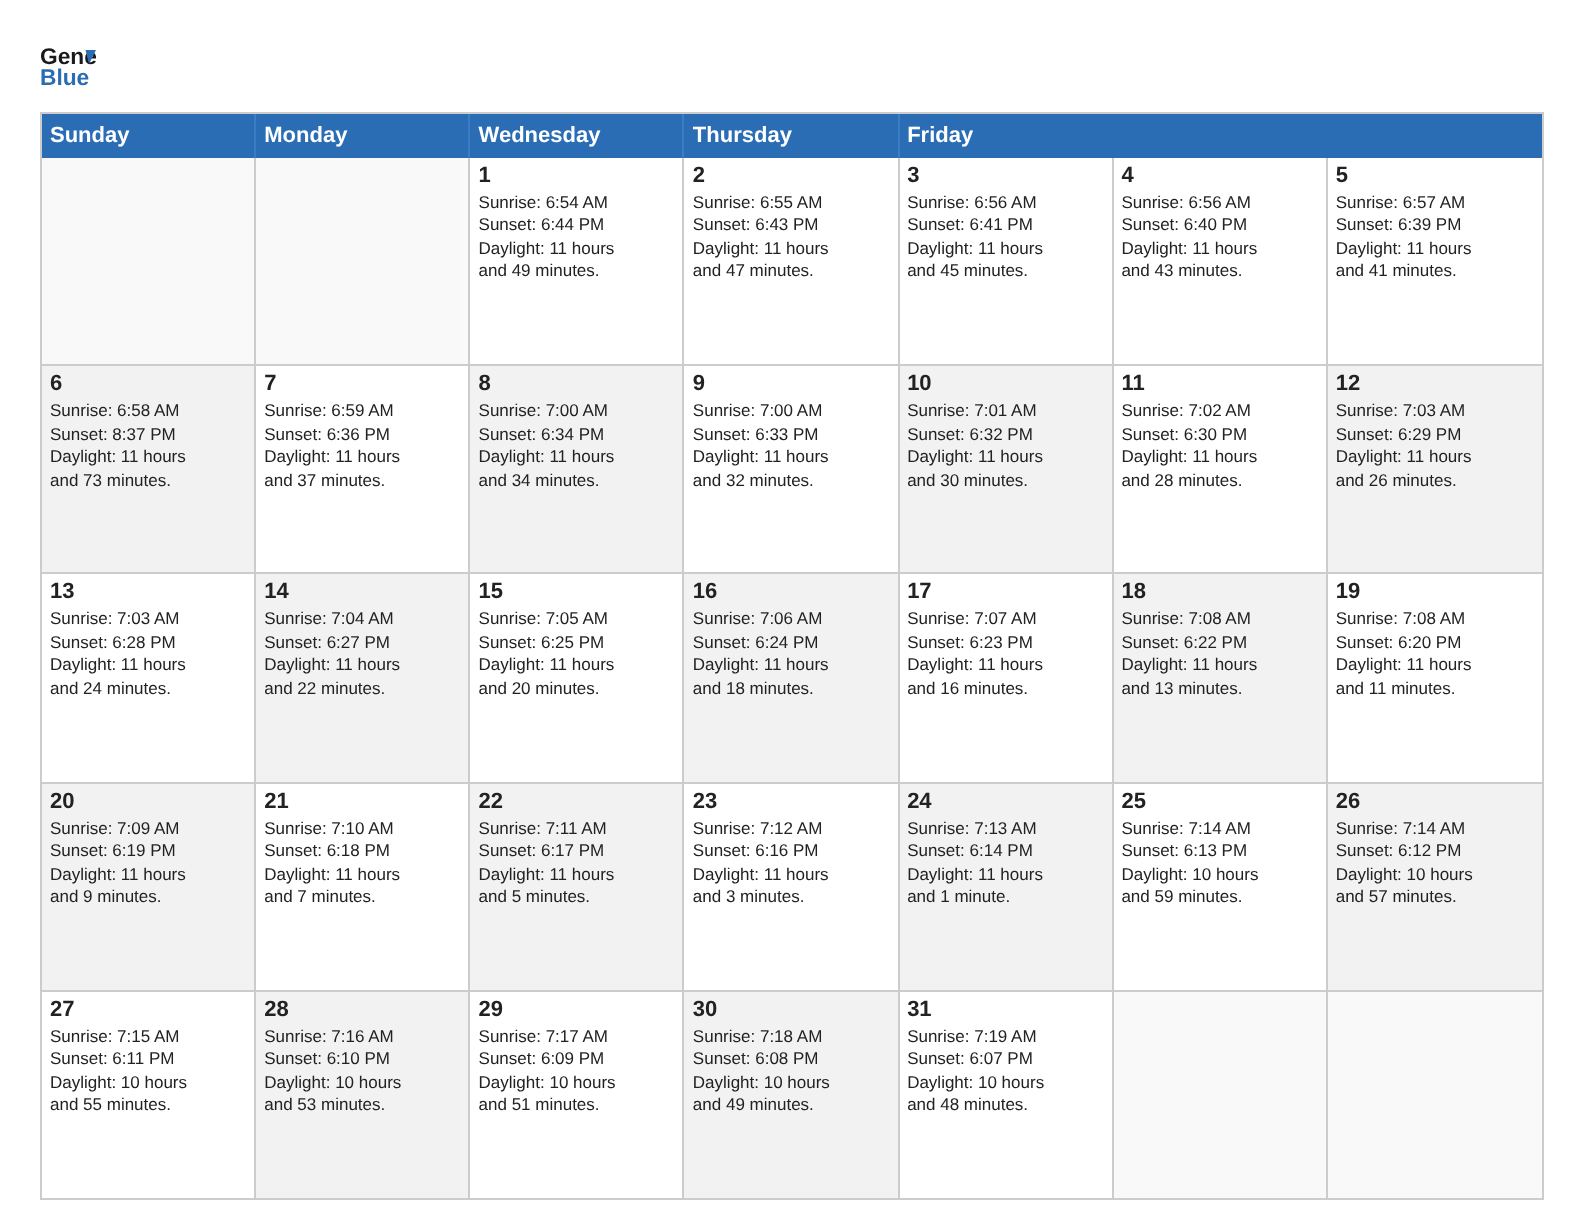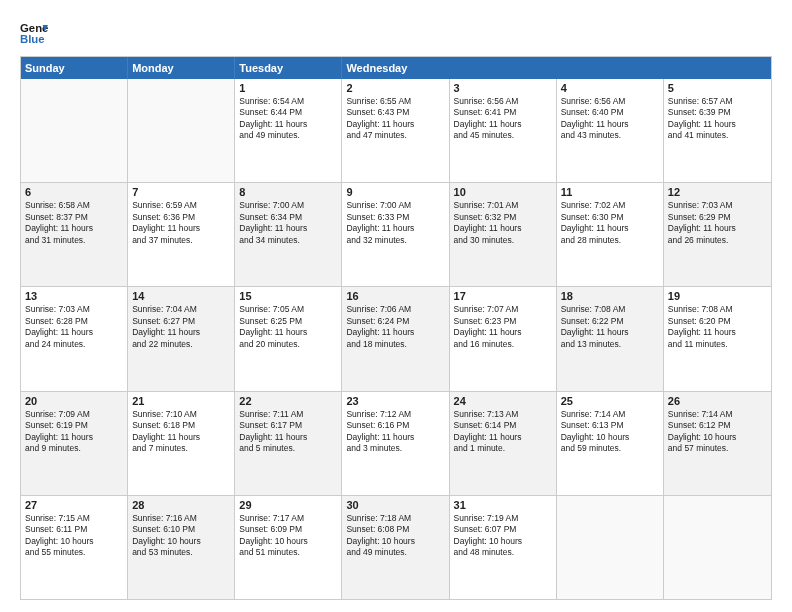--- a/index.html
+++ b/index.html
@@ -119,22 +119,23 @@
     <div class="title-block">
       <h1></h1>
       <h2></h2>
     </div>
   </div>
 
   <div class="calendar">
     <div class="cal-header">
     <div class="cal-header-cell">Sunday</div>
         <div class="cal-header-cell">Monday</div>
-        <div class="cal-header-cell">Tuesday</div>
         <div class="cal-header-cell">Wednesday</div>
+        <div class="cal-header-cell">Thursday</div>
+        <div class="cal-header-cell">Friday</div>
       </div>
     <div class="cal-body">
     <div class="cal-row">
           <div class="cal-cell empty"></div>
           <div class="cal-cell empty"></div>
           <div class="cal-cell">
             <div class="day-num">1</div>
             <div class="cell-line">Sunrise: 6:54 AM</div>
             <div class="cell-line">Sunset: 6:44 PM</div>
             <div class="cell-line">Daylight: 11 hours</div>
@@ -168,21 +169,21 @@
             <div class="cell-line">Daylight: 11 hours</div>
             <div class="cell-line">and 41 minutes.</div>
           </div>
         </div>
         <div class="cal-row">
           <div class="cal-cell shaded">
             <div class="day-num">6</div>
             <div class="cell-line">Sunrise: 6:58 AM</div>
             <div class="cell-line">Sunset: 8:37 PM</div>
             <div class="cell-line">Daylight: 11 hours</div>
-            <div class="cell-line">and 31 minutes.</div>
+            <div class="cell-line">and 73 minutes.</div>
           </div>
           <div class="cal-cell">
             <div class="day-num">7</div>
             <div class="cell-line">Sunrise: 6:59 AM</div>
             <div class="cell-line">Sunset: 6:36 PM</div>
             <div class="cell-line">Daylight: 11 hours</div>
             <div class="cell-line">and 37 minutes.</div>
           </div>
           <div class="cal-cell shaded">
             <div class="day-num">8</div>

